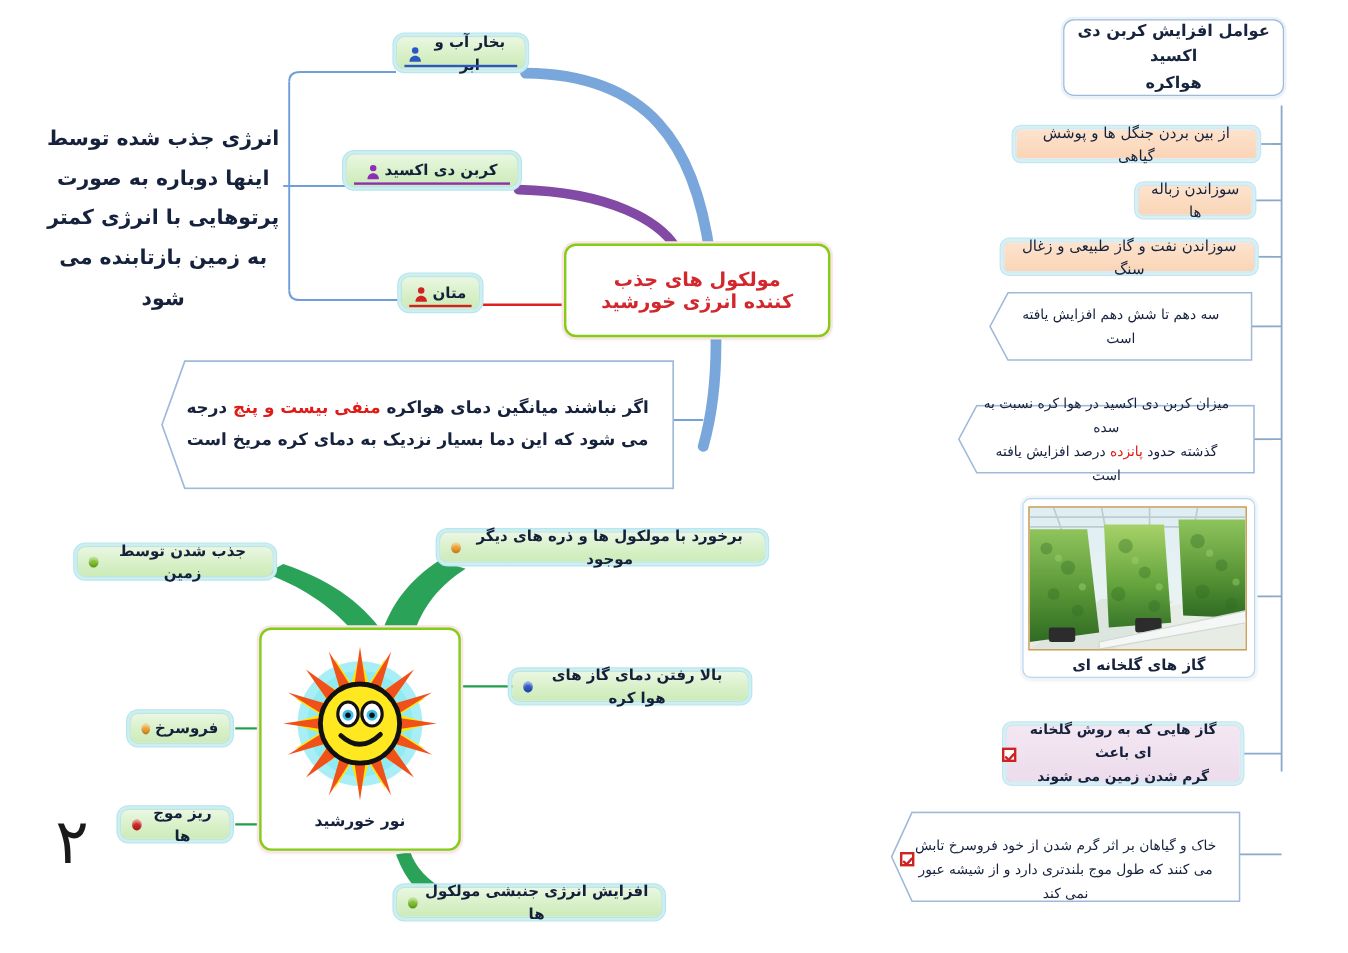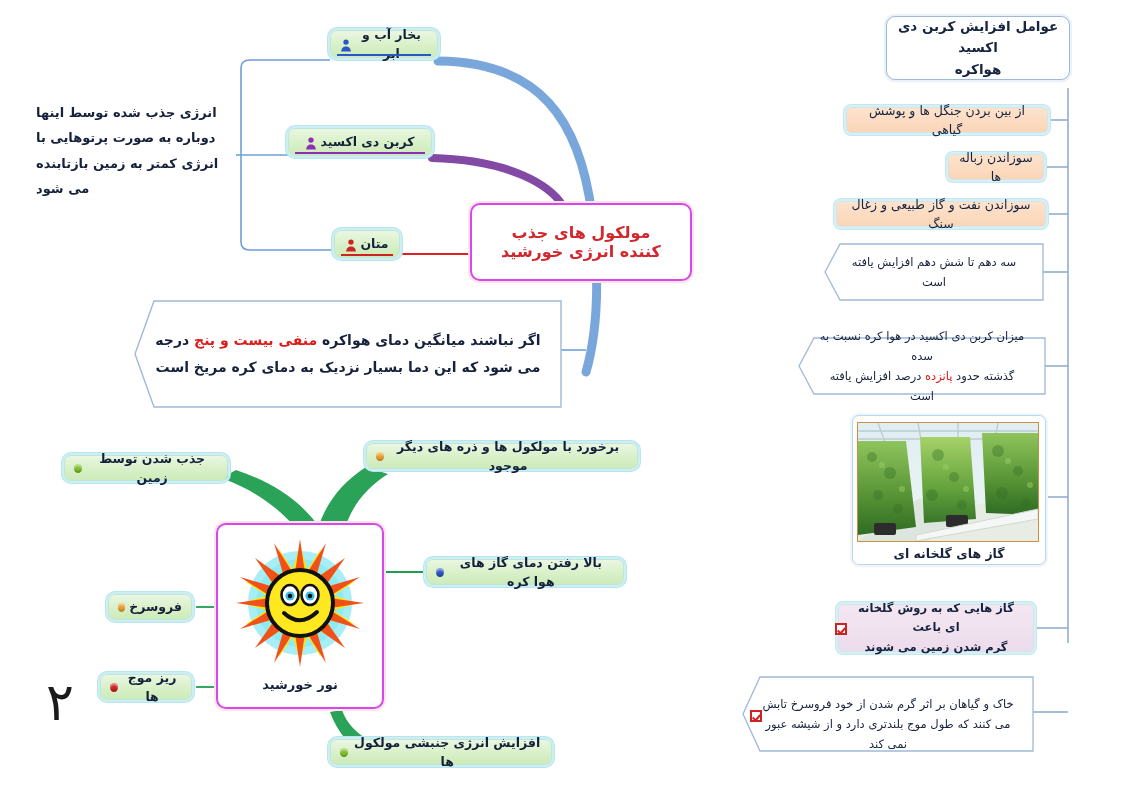--- a/index.html
+++ b/index.html
@@ -134,21 +134,21 @@
     border: solid #cf2222;
     border-width: 0 2px 2px 0;
     transform: rotate(42deg);
   }
 
   
   .topic-red {
     position: absolute;
     box-sizing: border-box;
     background: #ffffff;
-    border: 2px solid #d946ef;
+    border: 2px solid #84cc16;
     border-radius: 10px;
     box-shadow: 0 0 0 2px #fbe4e5, 0 1px 3px rgba(0,0,0,.13);
     display: flex;
     flex-direction: column;
     align-items: center;
     justify-content: center;
     color: #d1272d;
     font-weight: bold;
     direction: rtl;
     text-align: center;
@@ -167,24 +167,24 @@
     font-weight: bold;
     font-size: 13.5px;
     direction: rtl; text-align: center;
     line-height: 1.6;
   }
 
   
   .para-left {
     position: absolute;
     direction: rtl;
-    text-align: left;
+    text-align: center;
     color: #16213c;
     font-weight: bold;
-    font-size: 13px;
+    font-size: 17px;
     line-height: 1.95;
   }
 
   
   .pic-card {
     position: absolute;
     box-sizing: border-box;
     background: #ffffff;
     border: 1px solid #bcd6ea;
     border-radius: 7px;

